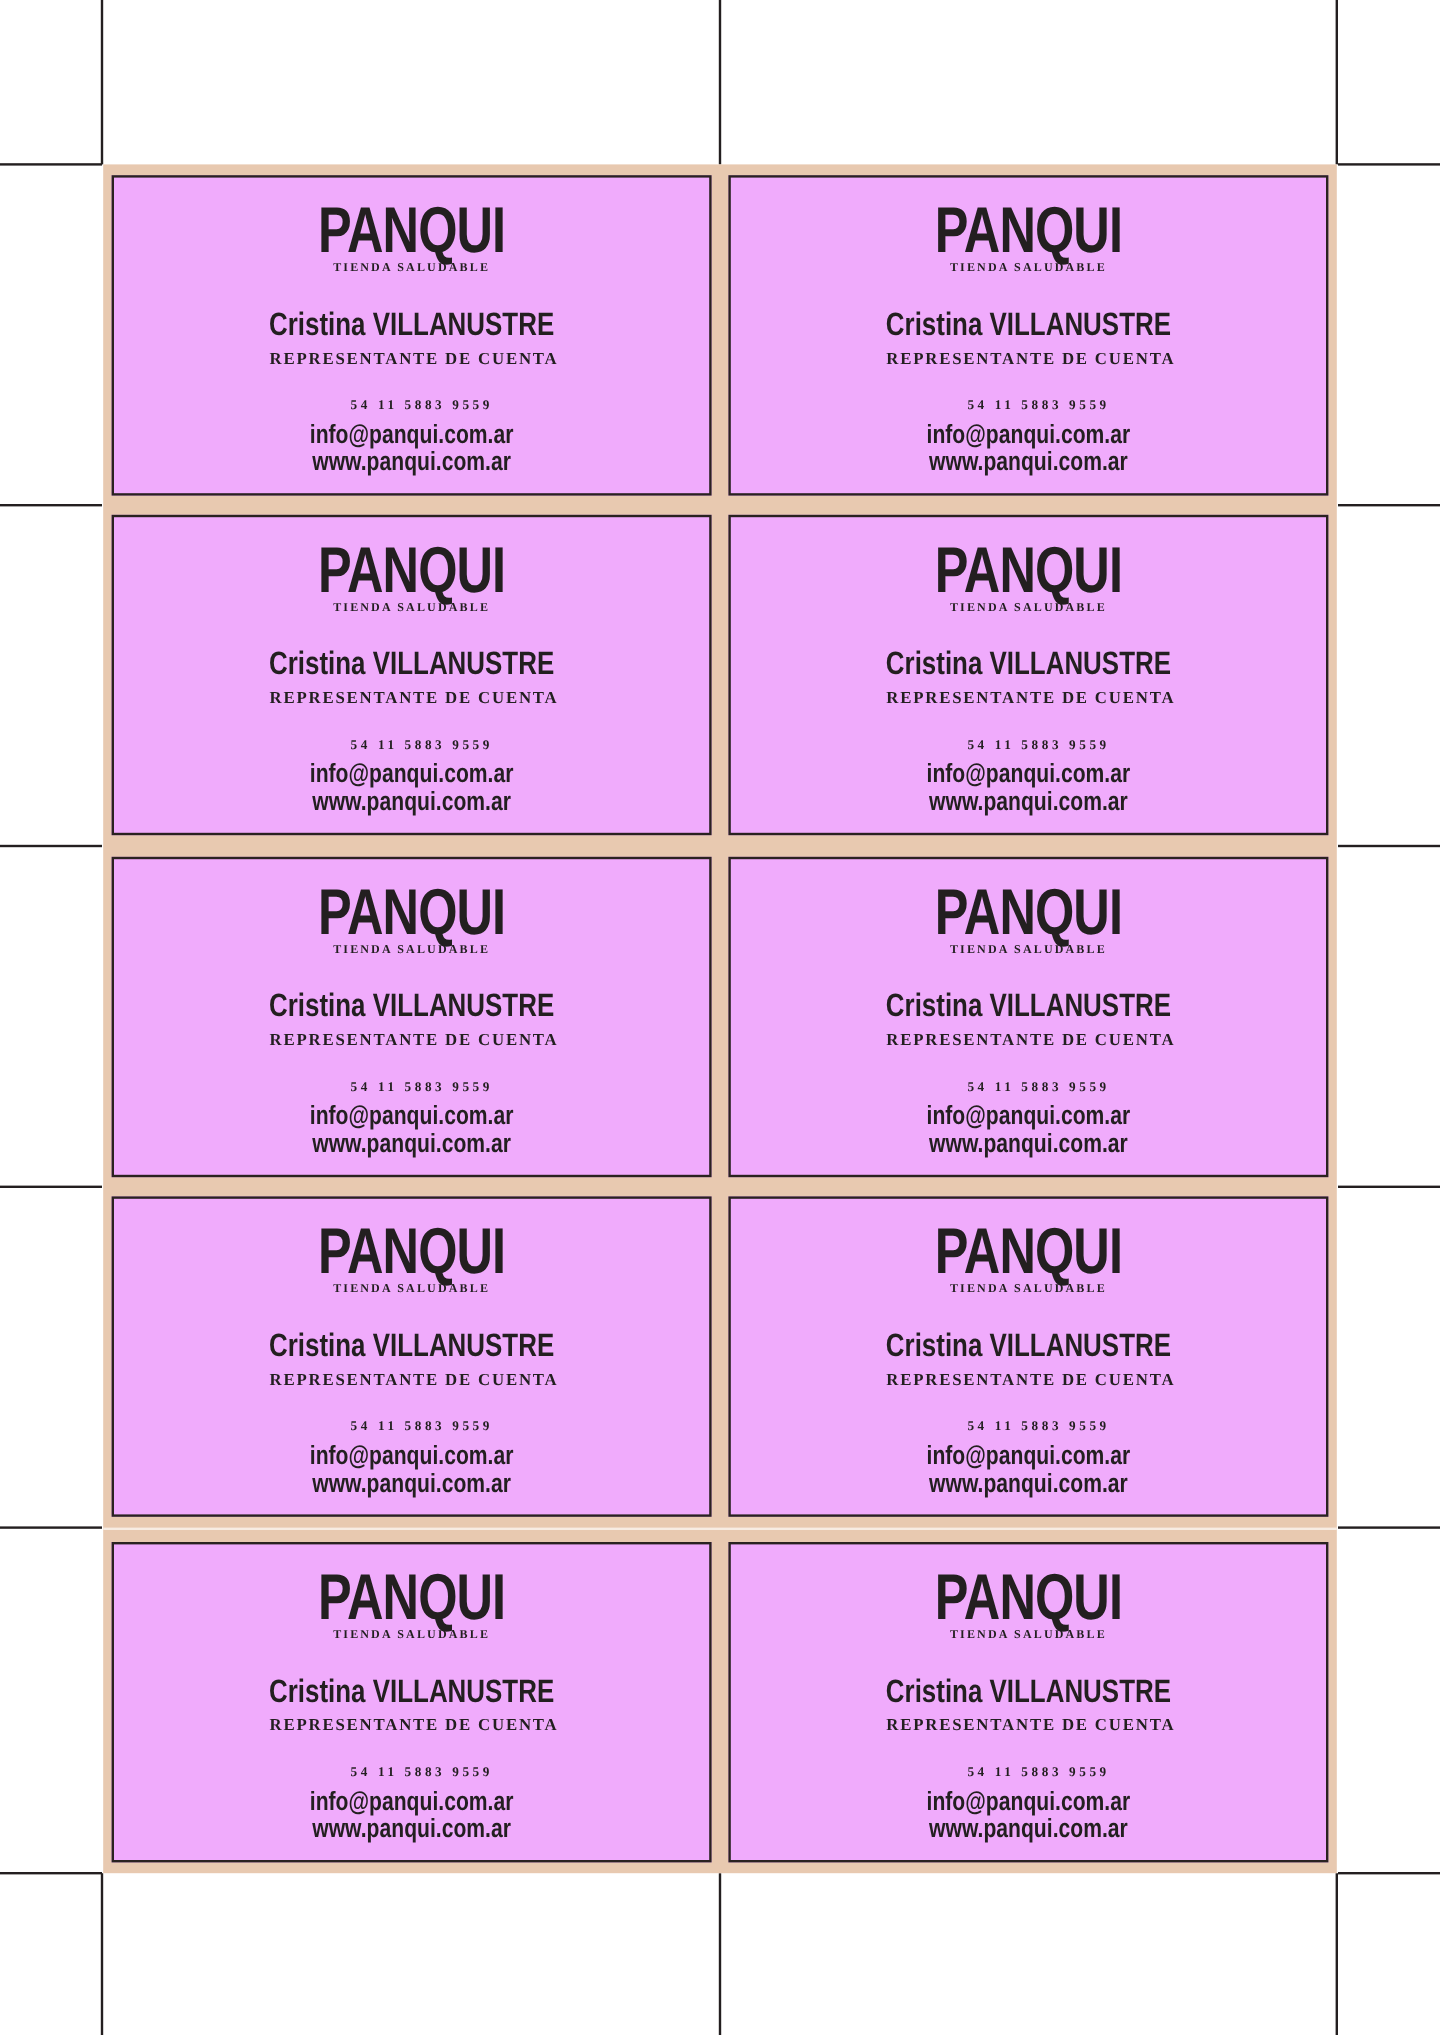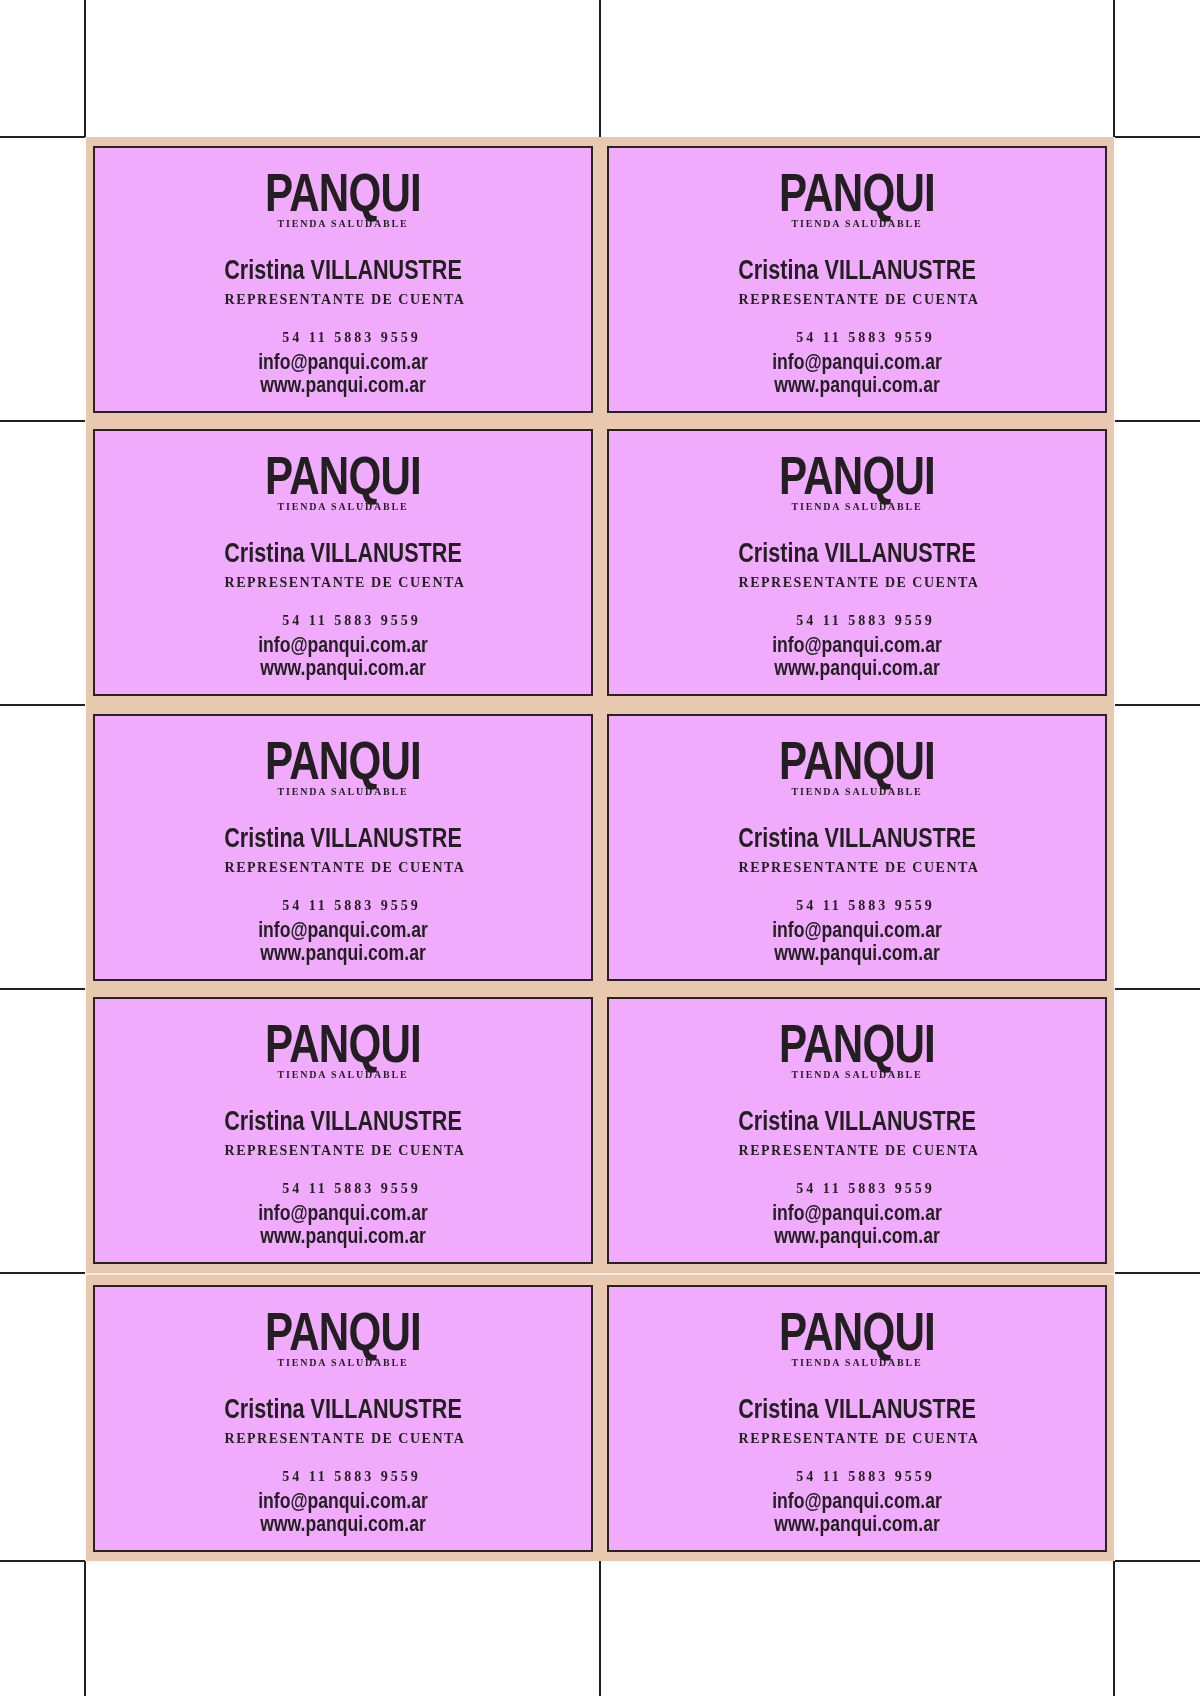--- a/index.html
+++ b/index.html
@@ -41,21 +41,21 @@
     transform: scaleX(0.8); transform-origin: center;
   }
   .card .role {
     position: absolute; left: 4px; right: 0; top: 143px;
     font-family: "Liberation Serif", serif; font-weight: bold;
     font-size: 14px; line-height: 18px; letter-spacing: 1.5px;
   }
   .card .phone {
     position: absolute; left: 17px; right: 0; top: 180px;
     font-family: "Liberation Serif", serif; font-weight: bold;
-    font-size: 14px; line-height: 20px; letter-spacing: 3px;
+    font-size: 11px; line-height: 20px; letter-spacing: 3px;
   }
   .card .email, .card .web {
     position: absolute; left: 0; right: 0;
     font-family: "Liberation Sans", sans-serif; font-weight: bold;
     font-size: 22px; line-height: 24px;
     transform: scaleX(0.8); transform-origin: center;
   }
   .card .email { top: 202px; }
   .card .web { top: 225px; }
 </style>

